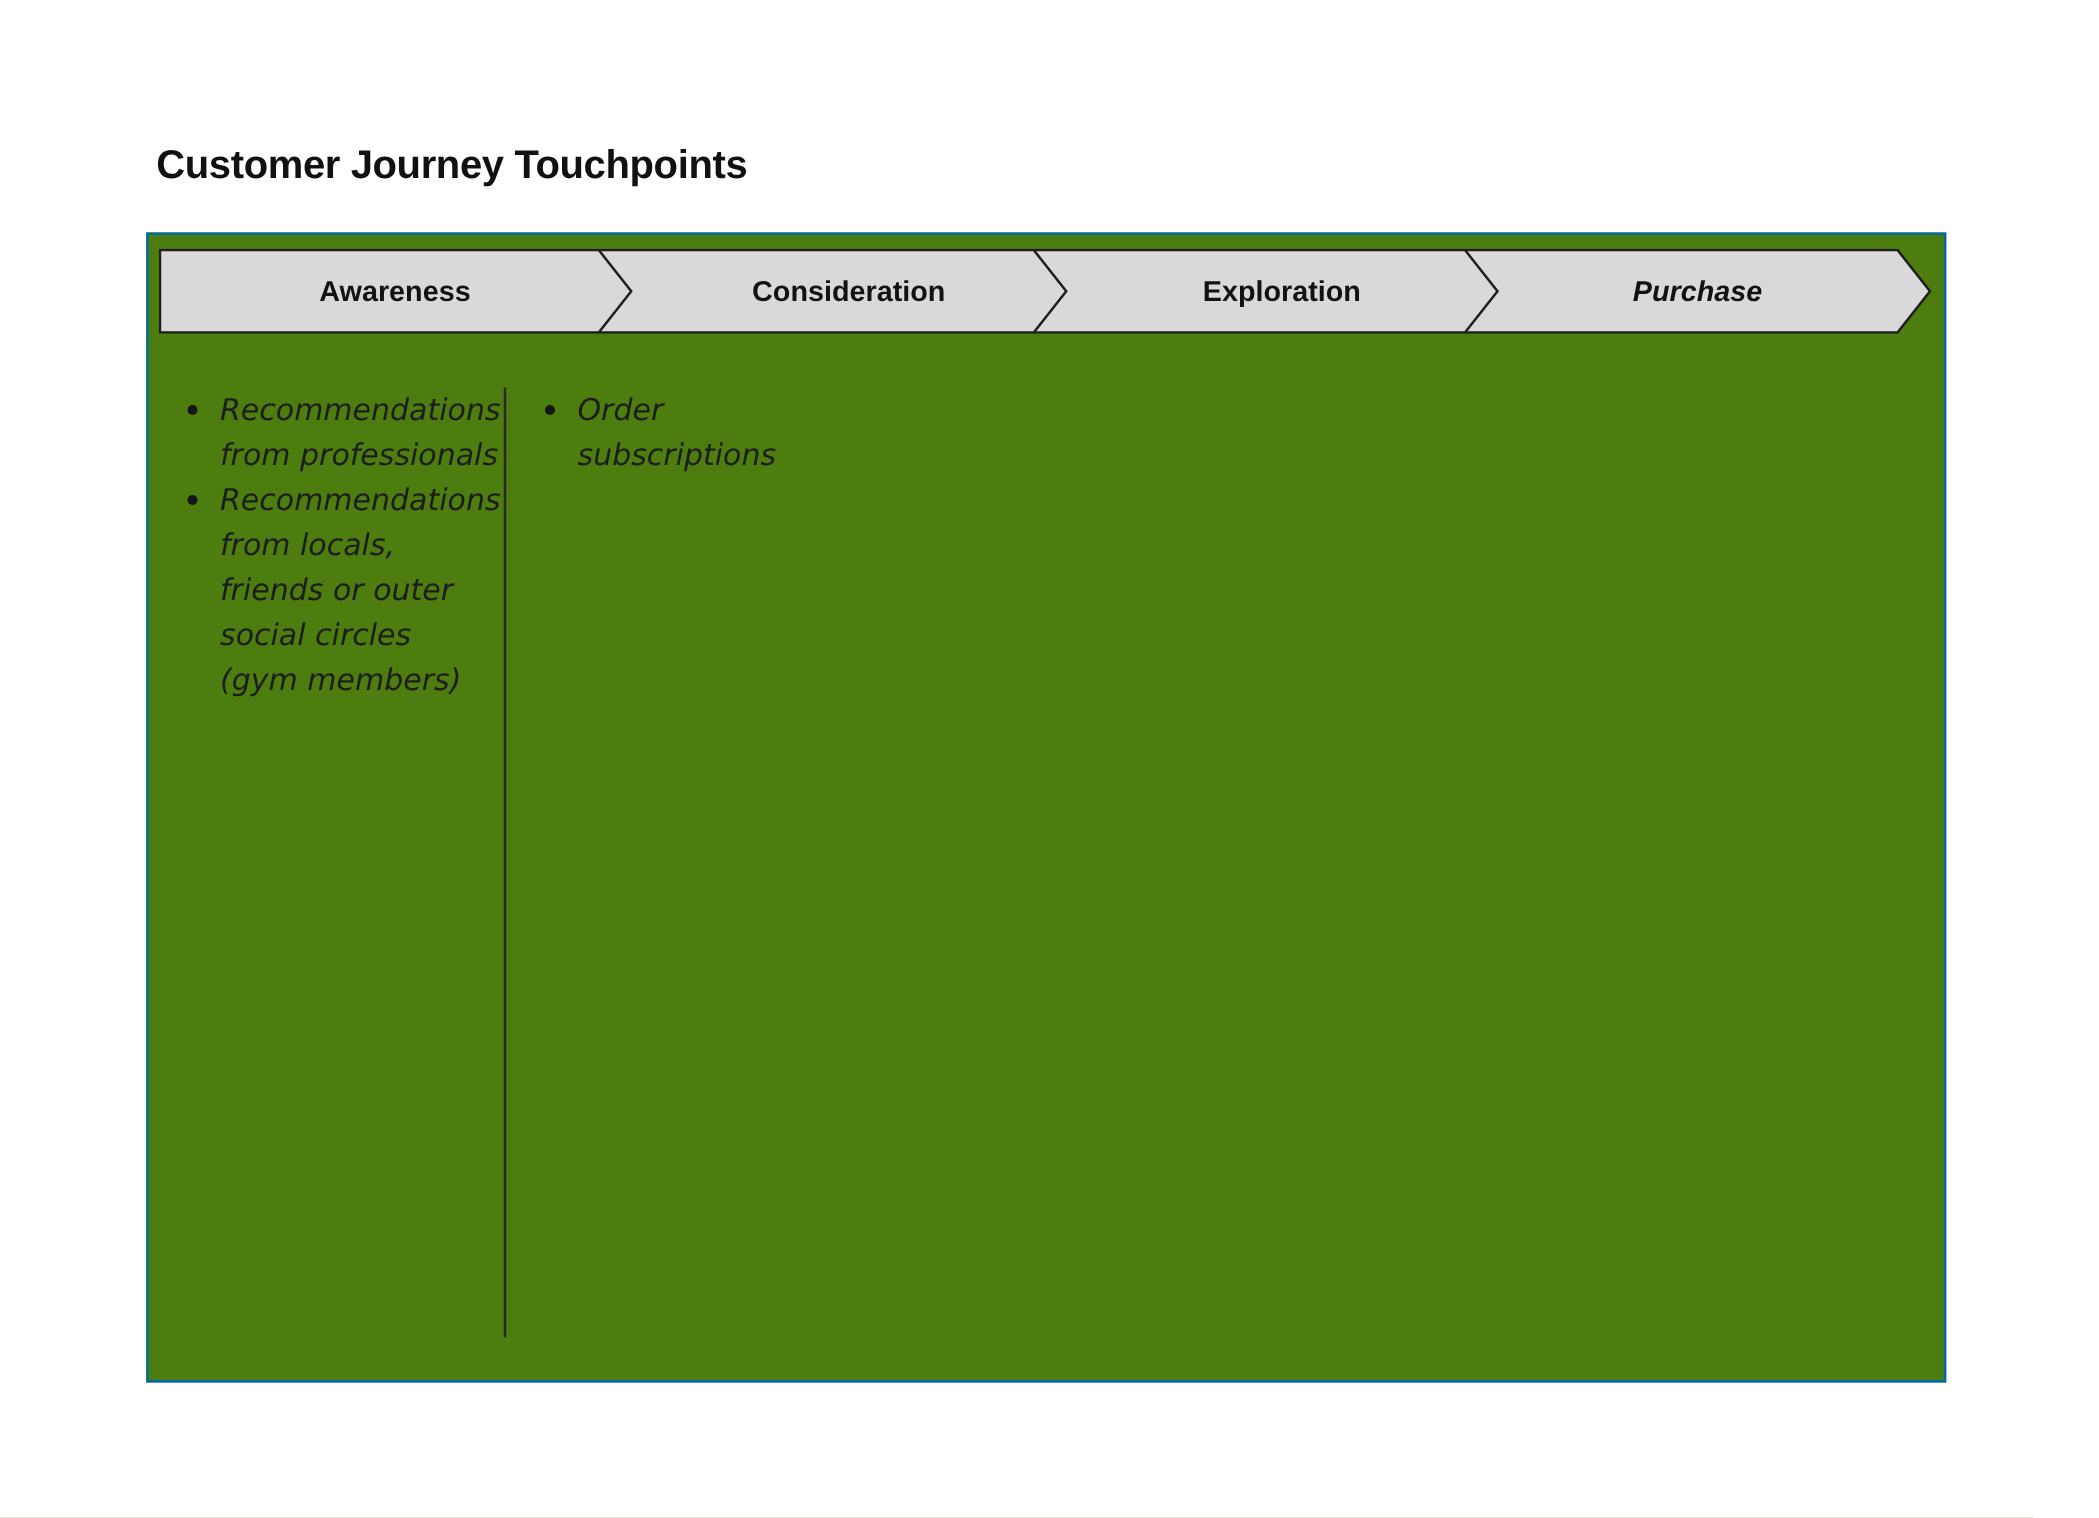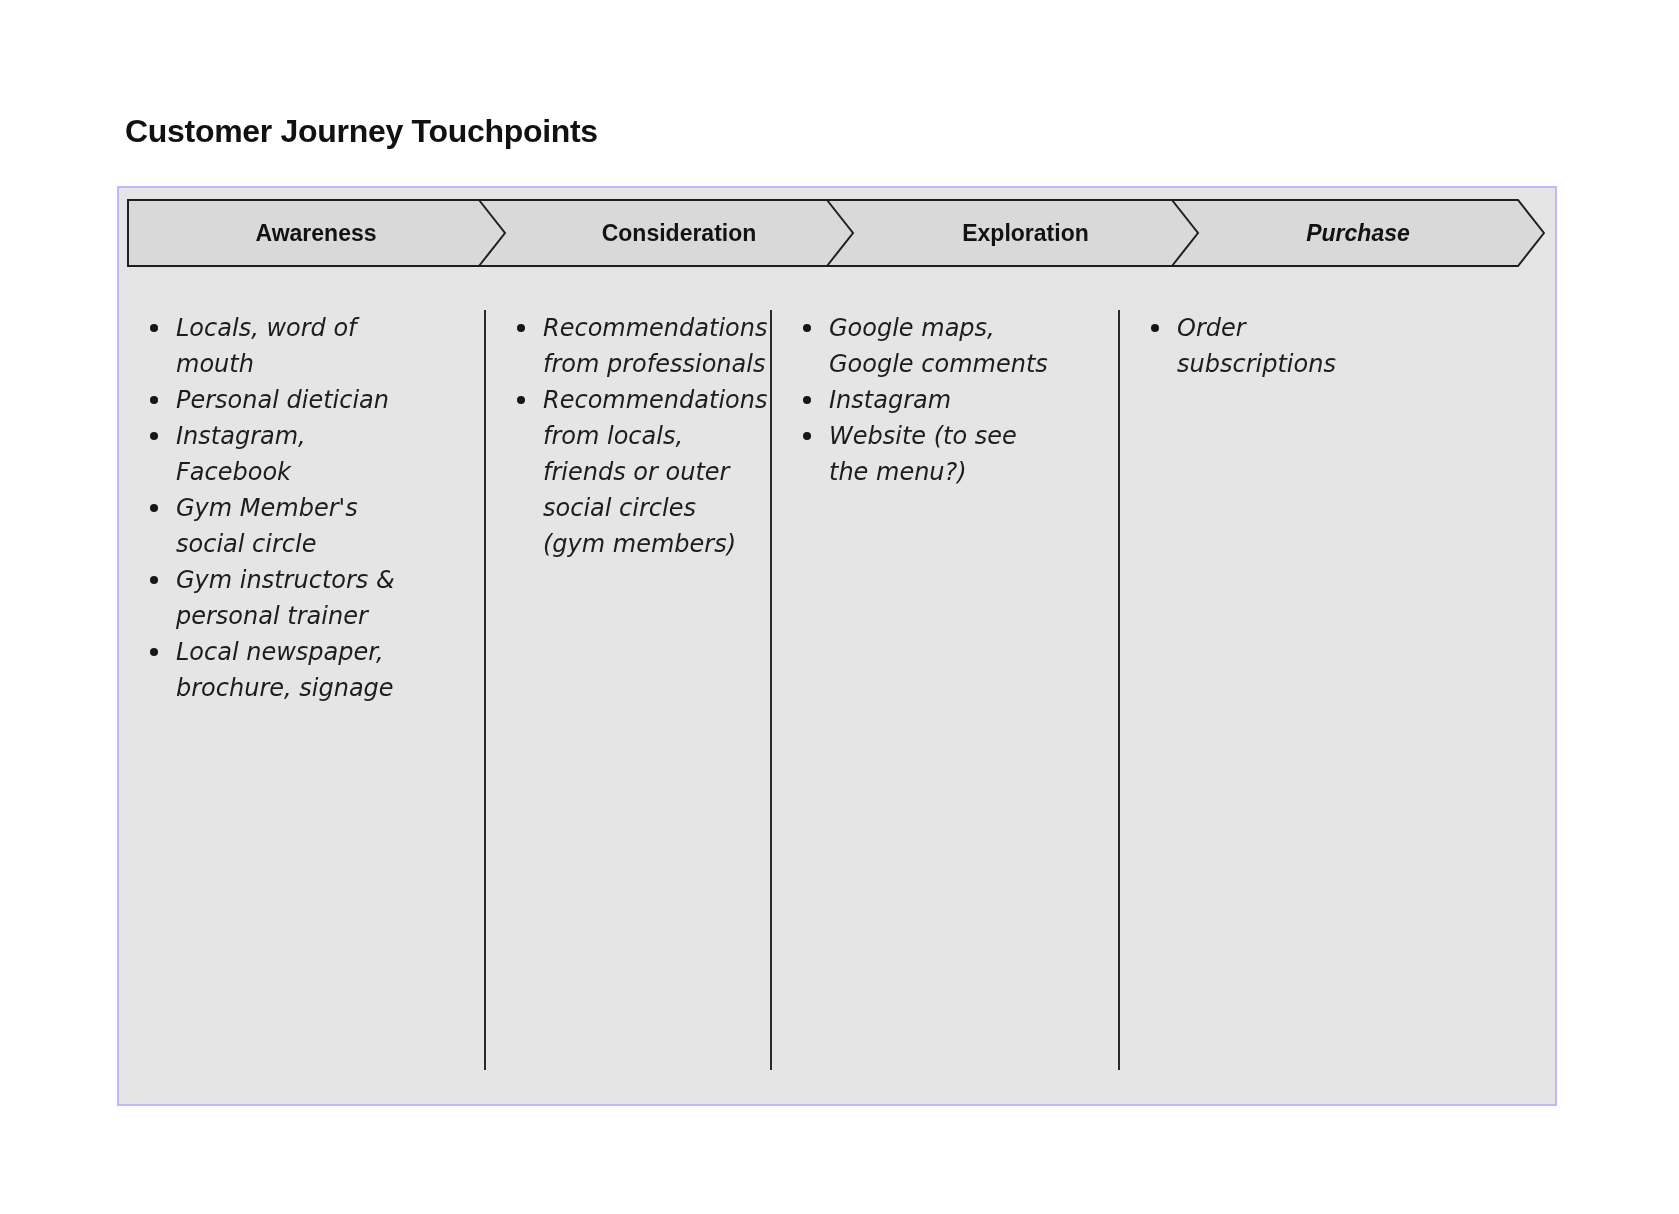--- a/index.html
+++ b/index.html
@@ -25,22 +25,22 @@
     letter-spacing: -0.3px;
     color: #111111;
     font-family: "Liberation Sans", sans-serif;
   }
   .board {
     position: absolute;
     left: 117px;
     top: 186px;
     width: 1436px;
     height: 916px;
-    border: 2px solid #c4b5fd;
-    background: #e5e5e5;
+    border: 2px solid #0369a1;
+    background: #4d7c0f;
   }
   .banner {
     position: relative;
     margin: 11px 0 0 8px;
     width: 1418px;
     height: 68px;
   }
   .banner svg {
     position: absolute;
     left: 0;
@@ -127,57 +127,33 @@
       <div class="banner-labels">
         <div class="stage-label s1">Awareness</div>
         <div class="stage-label s2">Consideration</div>
         <div class="stage-label s3">Exploration</div>
         <div class="stage-label s4">Purchase</div>
       </div>
     </div>
 
     <div class="columns">
 
-      <div class="col c1">
-        <ul class="items">
-          <li class="item">Locals, word of
-mouth</li>
-          <li class="item">Personal dietician</li>
-          <li class="item">Instagram,
-Facebook</li>
-          <li class="item">Gym Member's
-social circle</li>
-          <li class="item">Gym instructors &amp;
-personal trainer</li>
-          <li class="item">Local newspaper,
-brochure, signage</li>
-        </ul>
-      </div>
 
       <div class="col c2">
         <ul class="items">
           <li class="item">Recommendations
 from professionals</li>
           <li class="item">Recommendations
 from locals,
 friends or outer
 social circles
 (gym members)</li>
         </ul>
       </div>
 
-      <div class="col c3">
-        <ul class="items">
-          <li class="item">Google maps,
-Google comments</li>
-          <li class="item">Instagram</li>
-          <li class="item">Website (to see
-the menu?)</li>
-        </ul>
-      </div>
 
       <div class="col c4">
         <ul class="items">
           <li class="item">Order
 subscriptions</li>
         </ul>
       </div>
 
     </div>
   </div>

